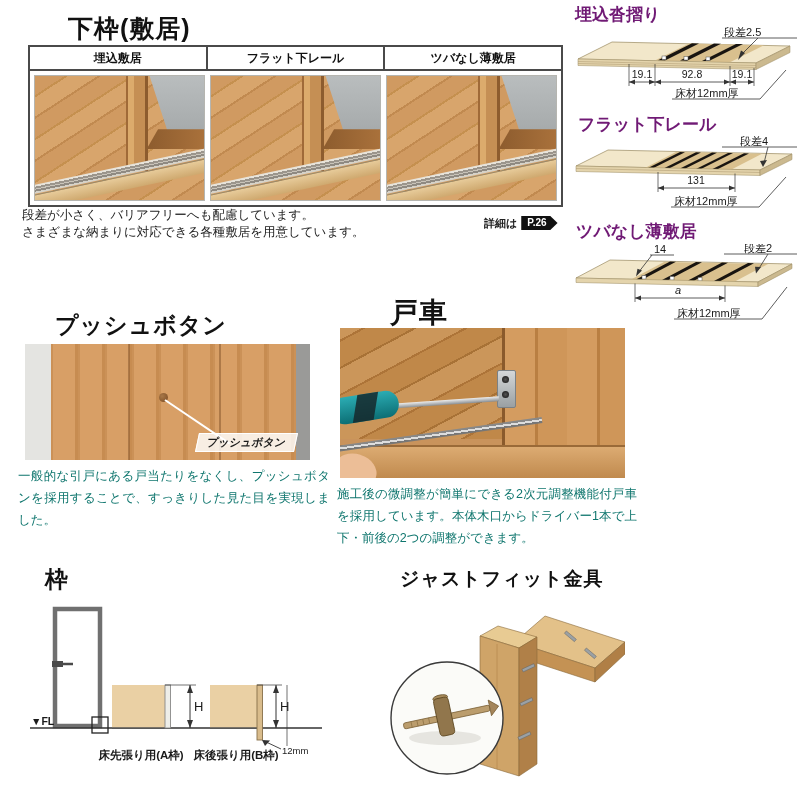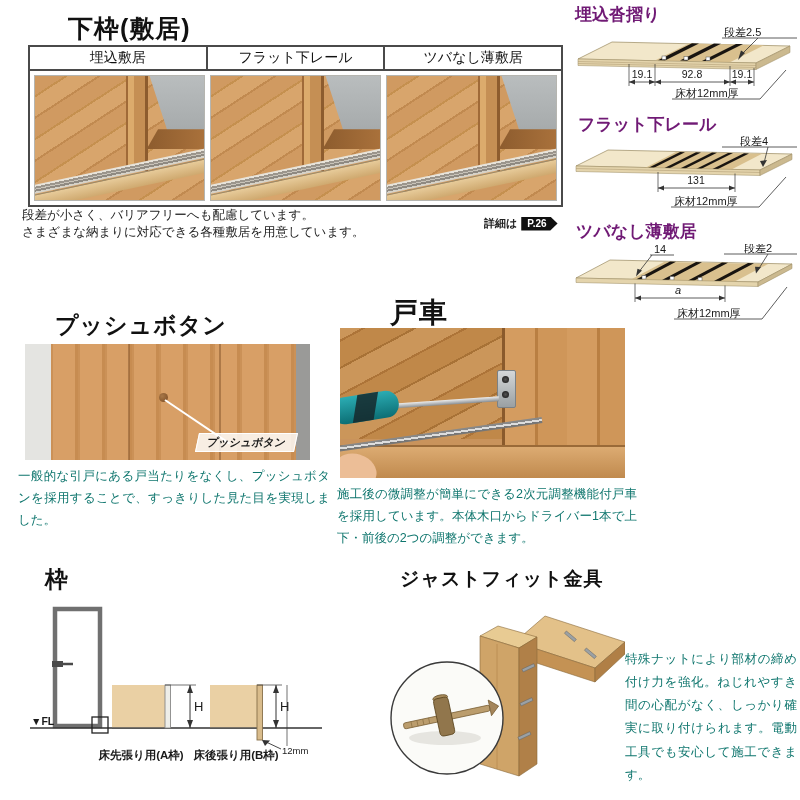--- a/index.html
+++ b/index.html
@@ -3,38 +3,38 @@
 <meta charset="utf-8">
 <style>
   html,body{margin:0;padding:0;background:#fff;}
   .page{position:relative;width:800px;height:800px;background:#ffffff;overflow:hidden;
         font-family:"Liberation Sans","DejaVu Sans",sans-serif;color:#222;}
   .sec-title{position:absolute;font-weight:bold;color:#111;letter-spacing:1px;}
   
   .sill-table{position:absolute;left:28px;top:45px;width:531px;border:2px solid #4a4a4a;background:#fff;}
   .sill-header{display:flex;height:22px;border-bottom:2px solid #4a4a4a;}
   .sill-header .hcell{flex:1;display:flex;align-items:center;justify-content:center;
-        font-size:14px;font-weight:normal;color:#111;border-right:2px solid #4a4a4a;}
+        font-size:12px;font-weight:bold;color:#111;border-right:2px solid #4a4a4a;}
   .sill-header .hcell:last-child{border-right:none;}
   .sill-photos{display:flex;gap:5px;padding:4px;}
   .sill-photo{position:relative;flex:1;height:124px;overflow:hidden;border:1px solid #b5b5b0;}
   .sp-floor{position:absolute;inset:0;
         background:repeating-linear-gradient(-33deg,#d09a61 0 16px,#c18a50 16px 18px,#d8a56c 18px 34px,#c5904f 34px 36px);}
   .sp-wall{position:absolute;top:0;right:0;width:46%;height:54%;
         background:linear-gradient(#b9bdbe,#a2a6a7);clip-path:polygon(30% 0,100% 0,100% 100%,58% 100%);}
   .sp-innfloor{position:absolute;top:43%;right:0;width:34%;height:16%;background:linear-gradient(90deg,#8d5c2e,#a9713b);
         clip-path:polygon(20% 0,100% 0,100% 100%,0 100%);}
   .sp-post{position:absolute;left:54%;top:0;width:13%;height:77%;
         background:linear-gradient(90deg,#a06a38 0 2px,#dcab6c 2px 8px,#c58f54 8px 88%,#8d5c2e 88% 100%);}
   .sp-track{position:absolute;left:-10%;bottom:21%;width:130%;height:9px;transform:rotate(-12deg);
         background:linear-gradient(#e7e3da 0 2px,#9b958c 2px 4px,#c9c4ba 4px 5px,#8f8a82 5px 7px,#d6d2c8 7px 9px);}
   .sp-sill{position:absolute;left:-10%;bottom:9%;width:130%;height:13px;transform:rotate(-12deg);
         background:linear-gradient(#e7cb9a,#cfa96f);border-top:1px solid #9a8a6a;}
   .caption{position:absolute;left:22px;top:207px;width:470px;font-size:12.5px;line-height:1.35;color:#222;}
-  .detail{position:absolute;left:472px;top:216px;display:flex;align-items:center;gap:4px;padding-left:12px;}
+  .detail{position:absolute;left:472px;top:216px;display:flex;align-items:flex-start;gap:4px;padding-left:12px;}
   .detail-label{font-size:11px;font-weight:bold;color:#222;}
   .detail-badge{display:inline-block;background:#101010;color:#fff;font-weight:bold;font-size:10px;
         line-height:14px;padding:0 11px 0 6px;clip-path:polygon(0 0,80% 0,100% 50%,80% 100%,0 100%);}
   
   .diag-title{position:absolute;font-size:17px;font-weight:bold;color:#701a75;}
   .diag{position:absolute;}
   .diag text{font-family:"Liberation Sans","DejaVu Sans",sans-serif;fill:#1a1a1a;}
   
   .push-photo{position:absolute;left:25px;top:344px;width:285px;height:116px;overflow:hidden;background:#c9935c;}
   .pp-wall{position:absolute;left:0;top:0;width:9%;height:100%;background:#e4e4e1;border-right:2px solid #c3c3bf;}
@@ -311,15 +311,14 @@
       <rect x="18" y="108" width="88" height="6" rx="2" fill="#bb9d6d" stroke="#73592f" stroke-width="0.7"></rect>
       <line x1="26" y1="108" x2="26" y2="114" stroke="#8a6f42" stroke-width="0.7"></line>
       <line x1="32" y1="108" x2="32" y2="114" stroke="#8a6f42" stroke-width="0.7"></line>
       <line x1="38" y1="108" x2="38" y2="114" stroke="#8a6f42" stroke-width="0.7"></line>
       <line x1="44" y1="108" x2="44" y2="114" stroke="#8a6f42" stroke-width="0.7"></line>
       <ellipse cx="59.5" cy="91" rx="7.5" ry="3" fill="#a98c5d" stroke="#5c451f" stroke-width="0.7"></ellipse>
       <rect x="52" y="91" width="15" height="38" rx="4" fill="#91764c" stroke="#5c451f" stroke-width="0.8"></rect>
       <polygon points="106,103 115,111 106,119" fill="#a4855a" stroke="#73592f" stroke-width="0.7"></polygon>
     </g>
   </svg>
-  <div class="body-text" style="left:625px;top:648px;width:172px;line-height:1.85;">特殊ナットにより部材の締め付け力を強化。ねじれやすき間の心配がなく、しっかり確実に取り付けられます。電動工具でも安心して施工できます。</div>
 
 </div>
 
 </body></html>

